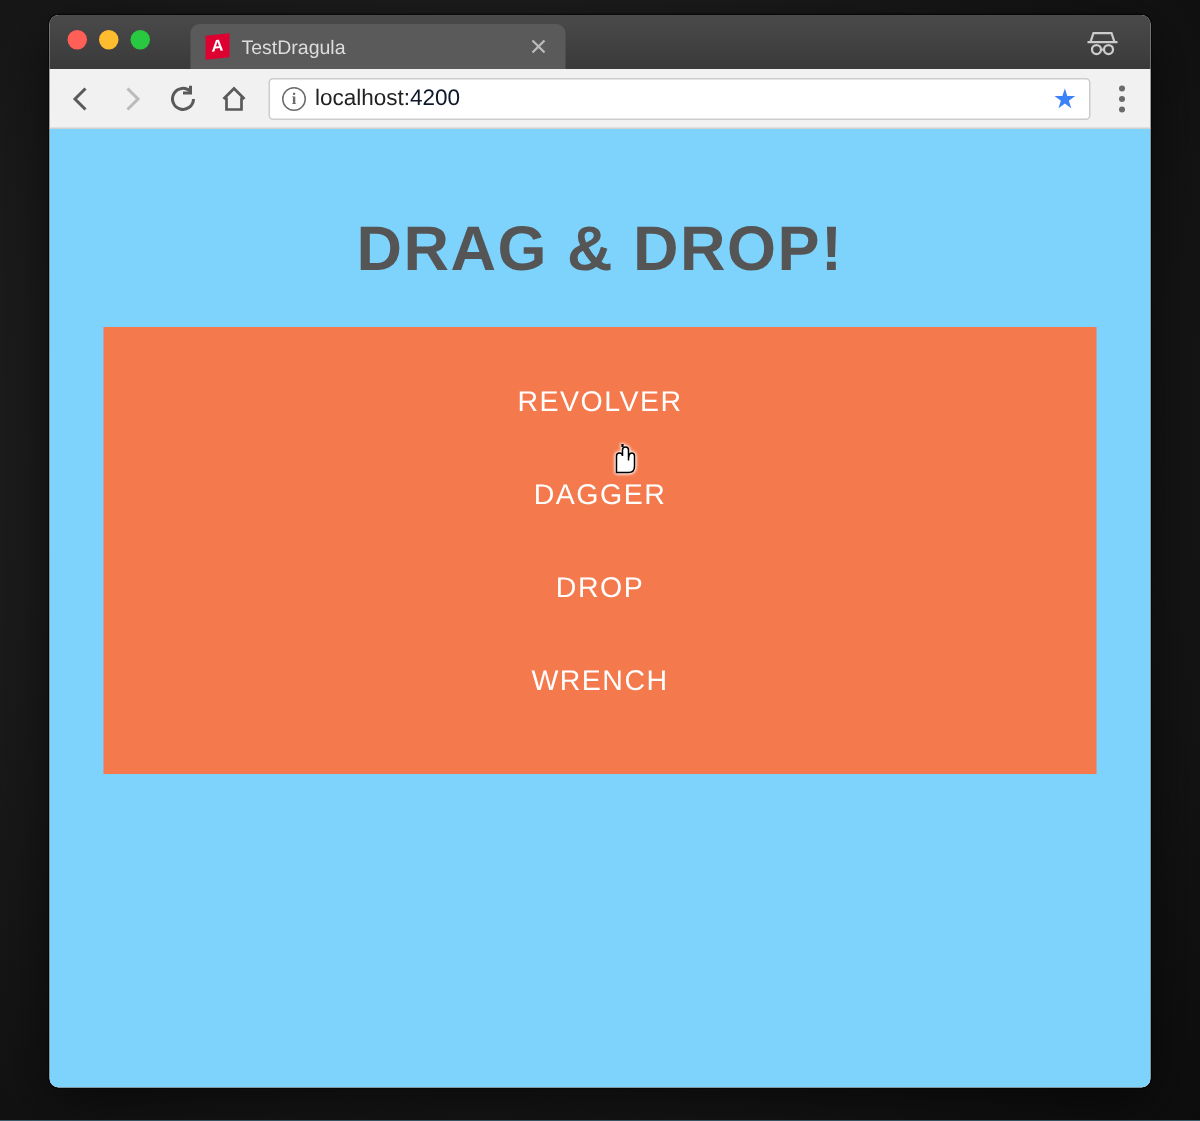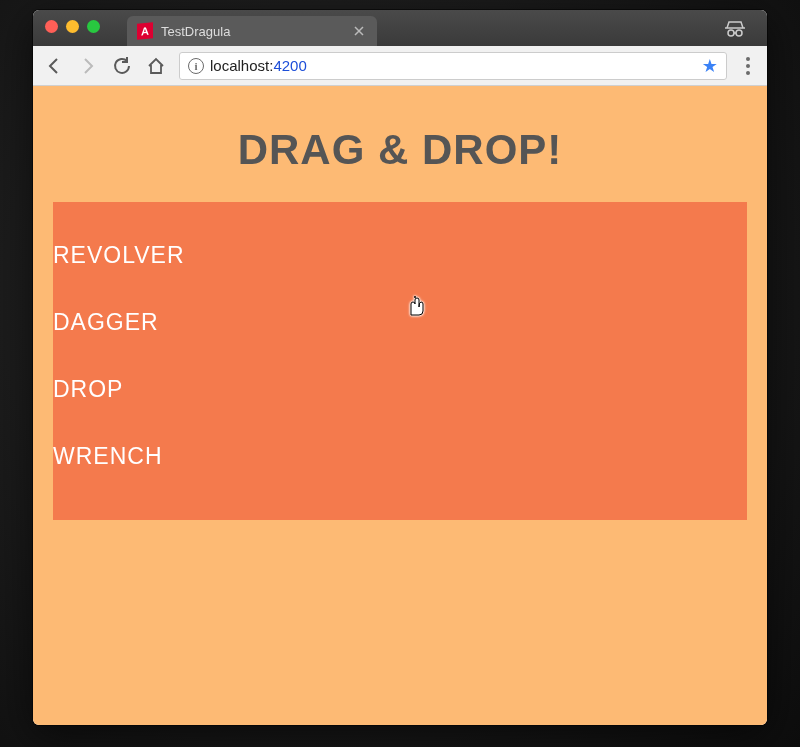--- a/index.html
+++ b/index.html
@@ -116,57 +116,57 @@
     }
     .addr .info {
       width: 16px; height: 16px;
       border: 1.5px solid #6b6b6b;
       border-radius: 50%;
       display: flex; align-items: center; justify-content: center;
       font-size: 11px; font-weight: bold; color: #6b6b6b;
       font-family: Georgia, serif;
     }
     .addr-text { color: #222; }
-    .addr-text .port { color: #1d4ed8; }
+    .addr-text .port { color: #0f172a; }
     .star {
       margin-left: auto;
       color: #3b82f6;
       font-size: 18px;
     }
     .menu-dots {
       width: 18px;
       display: flex; flex-direction: column; align-items: center; gap: 3px;
       cursor: pointer;
     }
     .menu-dots span {
       width: 4px; height: 4px; background: #6b6b6b; border-radius: 50%;
     }
     
     .content {
       flex: 1;
-      background: #fdba74;
+      background: #7dd3fc;
       overflow: auto;
-      padding: 20px;
+      padding: 36px;
     }
     .heading {
       text-align: center;
       font-size: 42px;
       font-weight: 700;
       color: #555;
       letter-spacing: 1px;
       margin: 20px 0 28px;
     }
     .panel {
       background: #f47a4d;
       padding: 20px 0 30px;
     }
     .item {
-      text-align: left;
+      text-align: center;
       color: #fff;
-      font-size: 23px;
+      font-size: 19px;
       letter-spacing: 1px;
       padding: 20px 0;
       cursor: grab;
       font-weight: 400;
     }
     
     .cursor-overlay {
       position: absolute;
       left: 405px;
       top: 295px;

